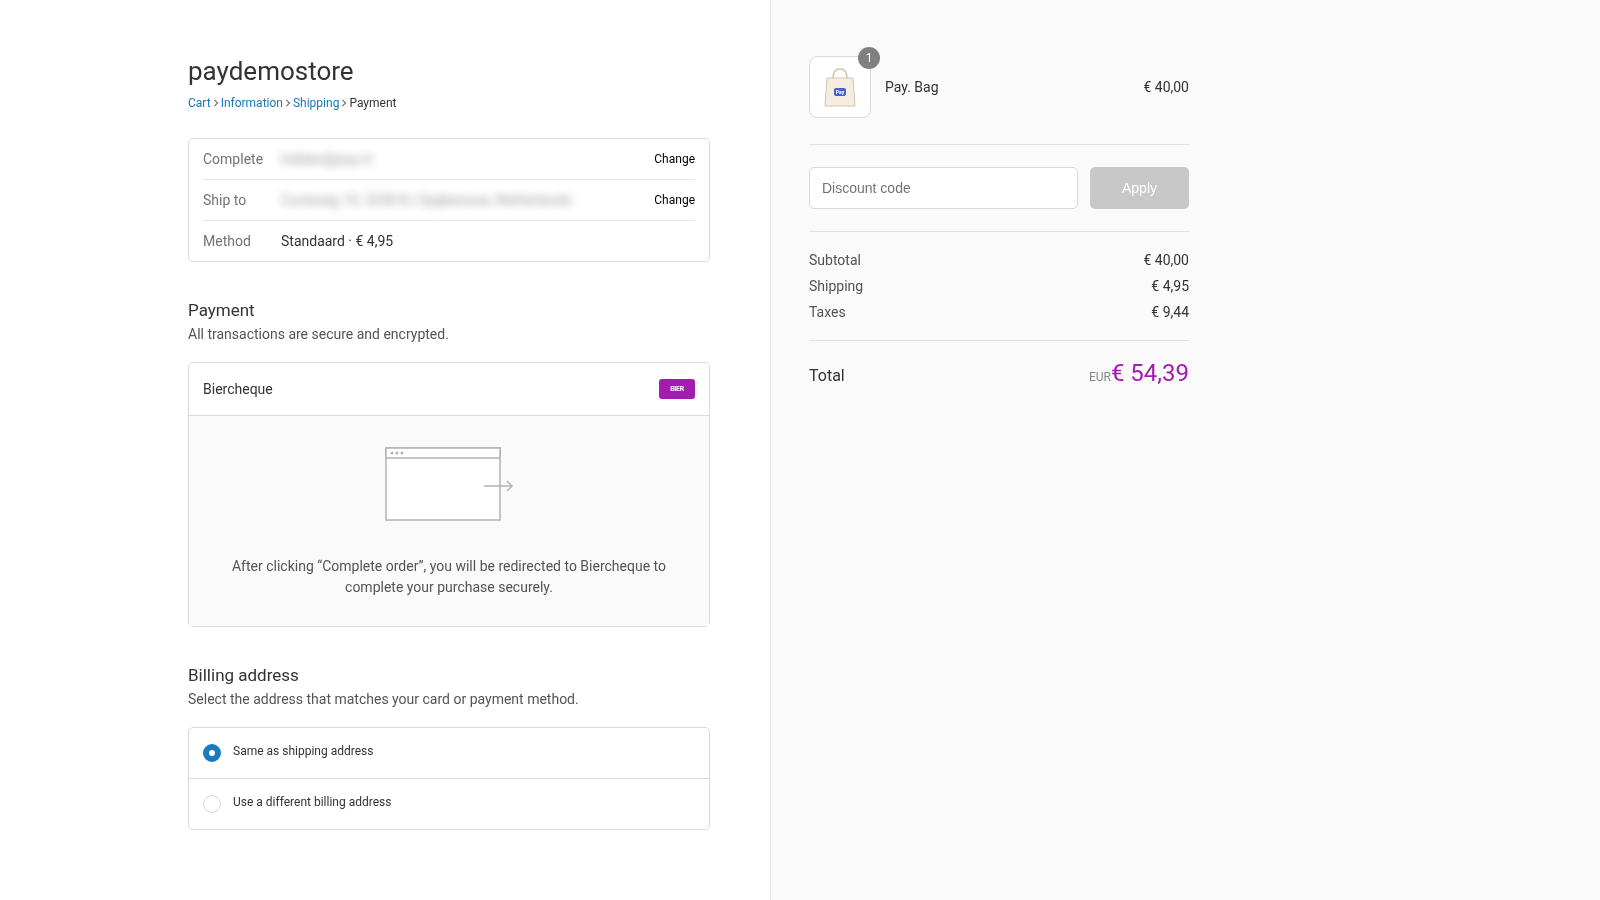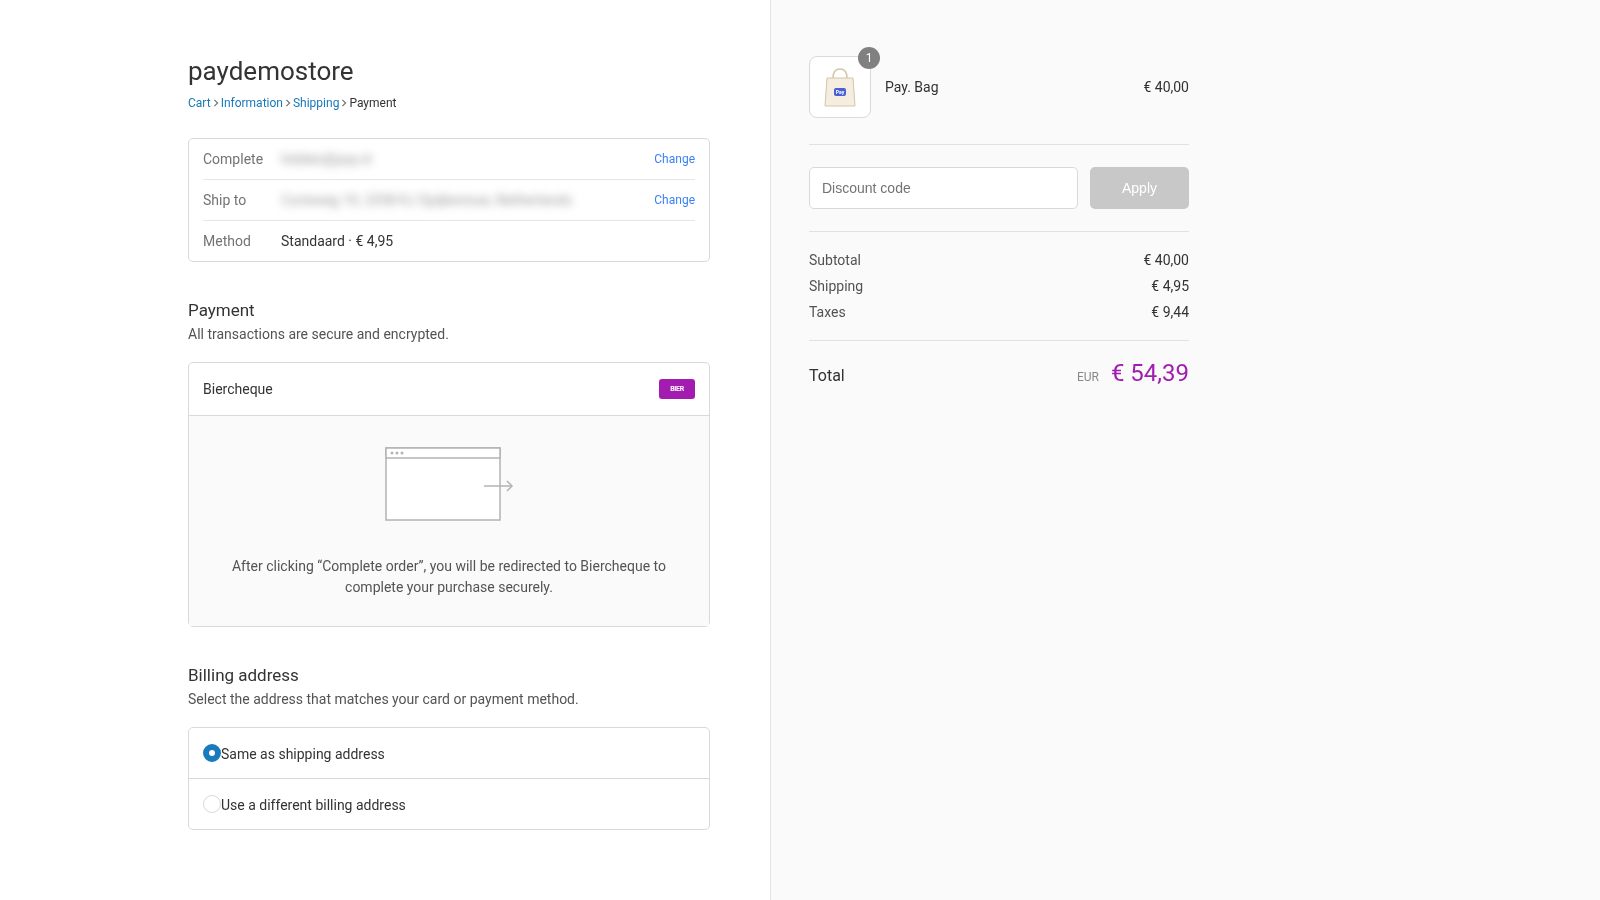--- a/index.html
+++ b/index.html
@@ -53,21 +53,21 @@
   .review-row {
     display: flex;
     align-items: center;
     padding: 12px 0;
     border-bottom: 1px solid #e6e6e6;
     font-size: 14px;
   }
   .review-row:last-child { border-bottom: none; }
   .review-label { width: 78px; color: #737373; }
   .review-value { flex: 1; color: #333; }
-  .review-change { color: #3b82f6; font-size: 12px; text-decoration: none; }
+  .review-change { color: #000000; font-size: 12px; text-decoration: none; }
   .blurred { filter: blur(4px); color: #999; }
 
   .section-title {
     font-size: 17px;
     font-weight: 400;
     color: #333;
     margin-bottom: 6px;
   }
   .section-sub {
     font-size: 14px;
@@ -107,24 +107,25 @@
     margin: 0 auto 24px;
     width: 130px;
   }
 
   .billing-box {
     border: 1px solid #d9d9d9;
     border-radius: 5px;
   }
   .radio-row {
     display: flex;
-    align-items: flex-end;
+    align-items: flex-start;
+    gap: 12px;
     padding: 16px 14px;
     border-bottom: 1px solid #d9d9d9;
-    font-size: 14px;
+    font-size: 12px;
     cursor: pointer;
   }
   .radio-row:last-child { border-bottom: none; }
   .radio {
     width: 18px; height: 18px; border-radius: 50%;
     border: 1px solid #d9d9d9;
     display: flex; align-items: center; justify-content: center;
     flex-shrink: 0;
   }
   .radio.checked {
@@ -202,21 +203,21 @@
   }
   .total-line:last-child { margin-bottom: 0; gap: 33px; }
   .total-line .val { color: #323232; }
 
   .grand-total {
     display: flex;
     justify-content: space-between;
     align-items: baseline;
   }
   .grand-total .label { font-size: 16px; color: #323232; }
-  .grand-total .right { display: flex; align-items: baseline; gap: 12px; }
+  .grand-total .right { display: flex; align-items: baseline; }
   .grand-total .cur { font-size: 12px; color: #888; }
   .grand-total .amount { font-size: 24px; color: #a21caf; }
 </style>
 </head>
 <body>
 
 <div class="main">
   <h1 class="store-name">paydemostore</h1>
 
   <nav class="breadcrumbs">

